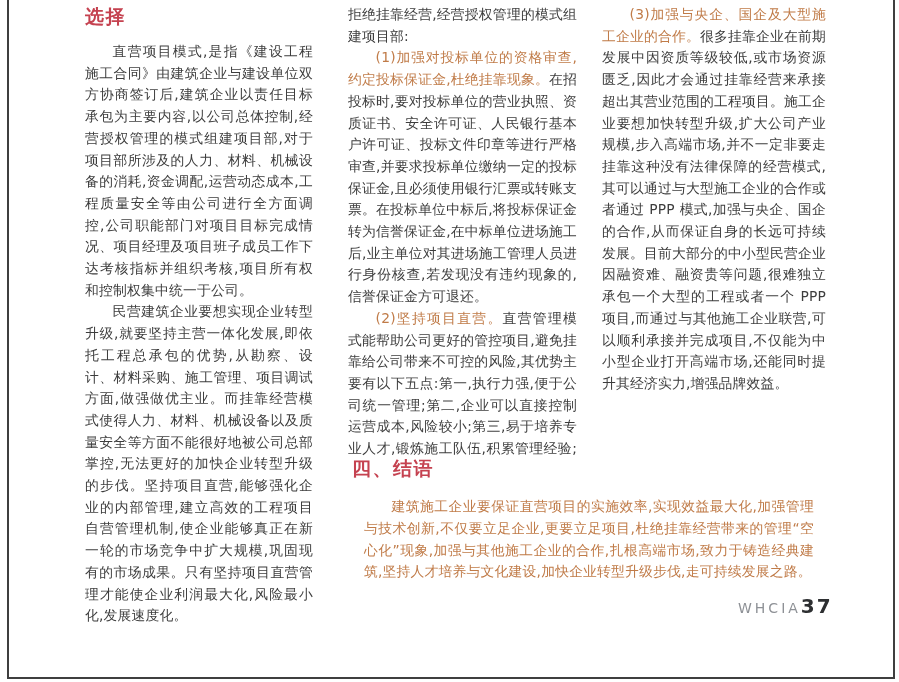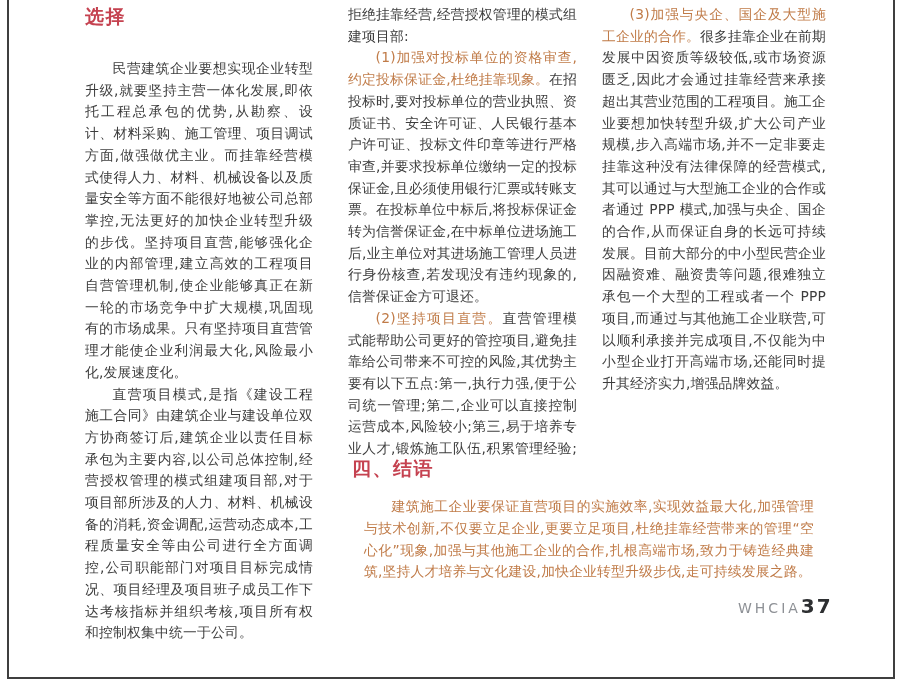--- a/index.html
+++ b/index.html
@@ -41,21 +41,21 @@
   .col-3 { left: 602px; width: 224px; max-height: 470px; overflow: hidden; }
   .col p.para { margin: 0; }
   .col p.indent { text-indent: 2em; }
   .accent { color: var(--accent-orange); }
   h2.sec-heading {
     color: var(--heading-red);
     font-size: 19px;
     line-height: 24px;
     font-weight: bold;
     letter-spacing: 1.5px;
-    margin: 0 0 30px 0;
+    margin: 0 0 13px 0;
   }
   .conclusion {
     position: absolute;
     left: 348px; top: 456px; width: 482px;
   }
   .conclusion h2 { margin: 0 0 8px 4px; }
   .conclusion p {
     margin: 16px;
     text-align: justify;
     text-indent: 2em;
@@ -82,22 +82,22 @@
     letter-spacing: 2px;
   }
 </style>
 </head>
 <body>
 
 <div class="frame"></div>
 
 <div class="col col-1">
     <h2 class="sec-heading">选择</h2>
+    <p class="para indent"><span class="normal">直营项目模式,是指《建设工程施工合同》由建筑企业与建设单位双方协商签订后,建筑企业以责任目标承包为主要内容,以公司总体控制,经营授权管理的模式组建项目部,对于项目部所涉及的人力、材料、机械设备的消耗,资金调配,运营动态成本,工程质量安全等由公司进行全方面调控,公司职能部门对项目目标完成情况、项目经理及项目班子成员工作下达考核指标并组织考核,项目所有权和控制权集中统一于公司。</span></p>
     <p class="para indent"><span class="normal">民营建筑企业要想实现企业转型升级,就要坚持主营一体化发展,即依托工程总承包的优势,从勘察、设计、材料采购、施工管理、项目调试方面,做强做优主业。而挂靠经营模式使得人力、材料、机械设备以及质量安全等方面不能很好地被公司总部掌控,无法更好的加快企业转型升级的步伐。坚持项目直营,能够强化企业的内部管理,建立高效的工程项目自营管理机制,使企业能够真正在新一轮的市场竞争中扩大规模,巩固现有的市场成果。只有坚持项目直营管理才能使企业利润最大化,风险最小化,发展速度化。</span></p>
-    <p class="para indent"><span class="normal">直营项目模式,是指《建设工程施工合同》由建筑企业与建设单位双方协商签订后,建筑企业以责任目标承包为主要内容,以公司总体控制,经营授权管理的模式组建项目部,对于项目部所涉及的人力、材料、机械设备的消耗,资金调配,运营动态成本,工程质量安全等由公司进行全方面调控,公司职能部门对项目目标完成情况、项目经理及项目班子成员工作下达考核指标并组织考核,项目所有权和控制权集中统一于公司。</span></p>
   </div>
 <div class="col col-2">
     <p class="para"><span class="normal">拒绝挂靠经营,经营授权管理的模式组建项目部:</span></p>
     <p class="para indent"><span class="accent">(1)加强对投标单位的资格审查,约定投标保证金,杜绝挂靠现象。</span><span class="normal">在招投标时,要对投标单位的营业执照、资质证书、安全许可证、人民银行基本户许可证、投标文件印章等进行严格审查,并要求投标单位缴纳一定的投标保证金,且必须使用银行汇票或转账支票。在投标单位中标后,将投标保证金转为信誉保证金,在中标单位进场施工后,业主单位对其进场施工管理人员进行身份核查,若发现没有违约现象的,信誉保证金方可退还。</span></p>
     <p class="para indent"><span class="accent">(2)坚持项目直营。</span><span class="normal">直营管理模式能帮助公司更好的管控项目,避免挂靠给公司带来不可控的风险,其优势主要有以下五点:第一,执行力强,便于公司统一管理;第二,企业可以直接控制运营成本,风险较小;第三,易于培养专业人才,锻炼施工队伍,积累管理经验;第四,公</span></p>
   </div>
 <div class="col col-3">
     <p class="para indent"><span class="accent">(3)加强与央企、国企及大型施工企业的合作。</span><span class="normal">很多挂靠企业在前期发展中因资质等级较低,或市场资源匮乏,因此才会通过挂靠经营来承接超出其营业范围的工程项目。施工企业要想加快转型升级,扩大公司产业规模,步入高端市场,并不一定非要走挂靠这种没有法律保障的经营模式,其可以通过与大型施工企业的合作或者通过 PPP 模式,加强与央企、国企的合作,从而保证自身的长远可持续发展。目前大部分的中小型民营企业因融资难、融资贵等问题,很难独立承包一个大型的工程或者一个 PPP 项目,而通过与其他施工企业联营,可以顺利承接并完成项目,不仅能为中小型企业打开高端市场,还能同时提升其经济实力,增强品牌效益。</span></p>
   </div>
 

